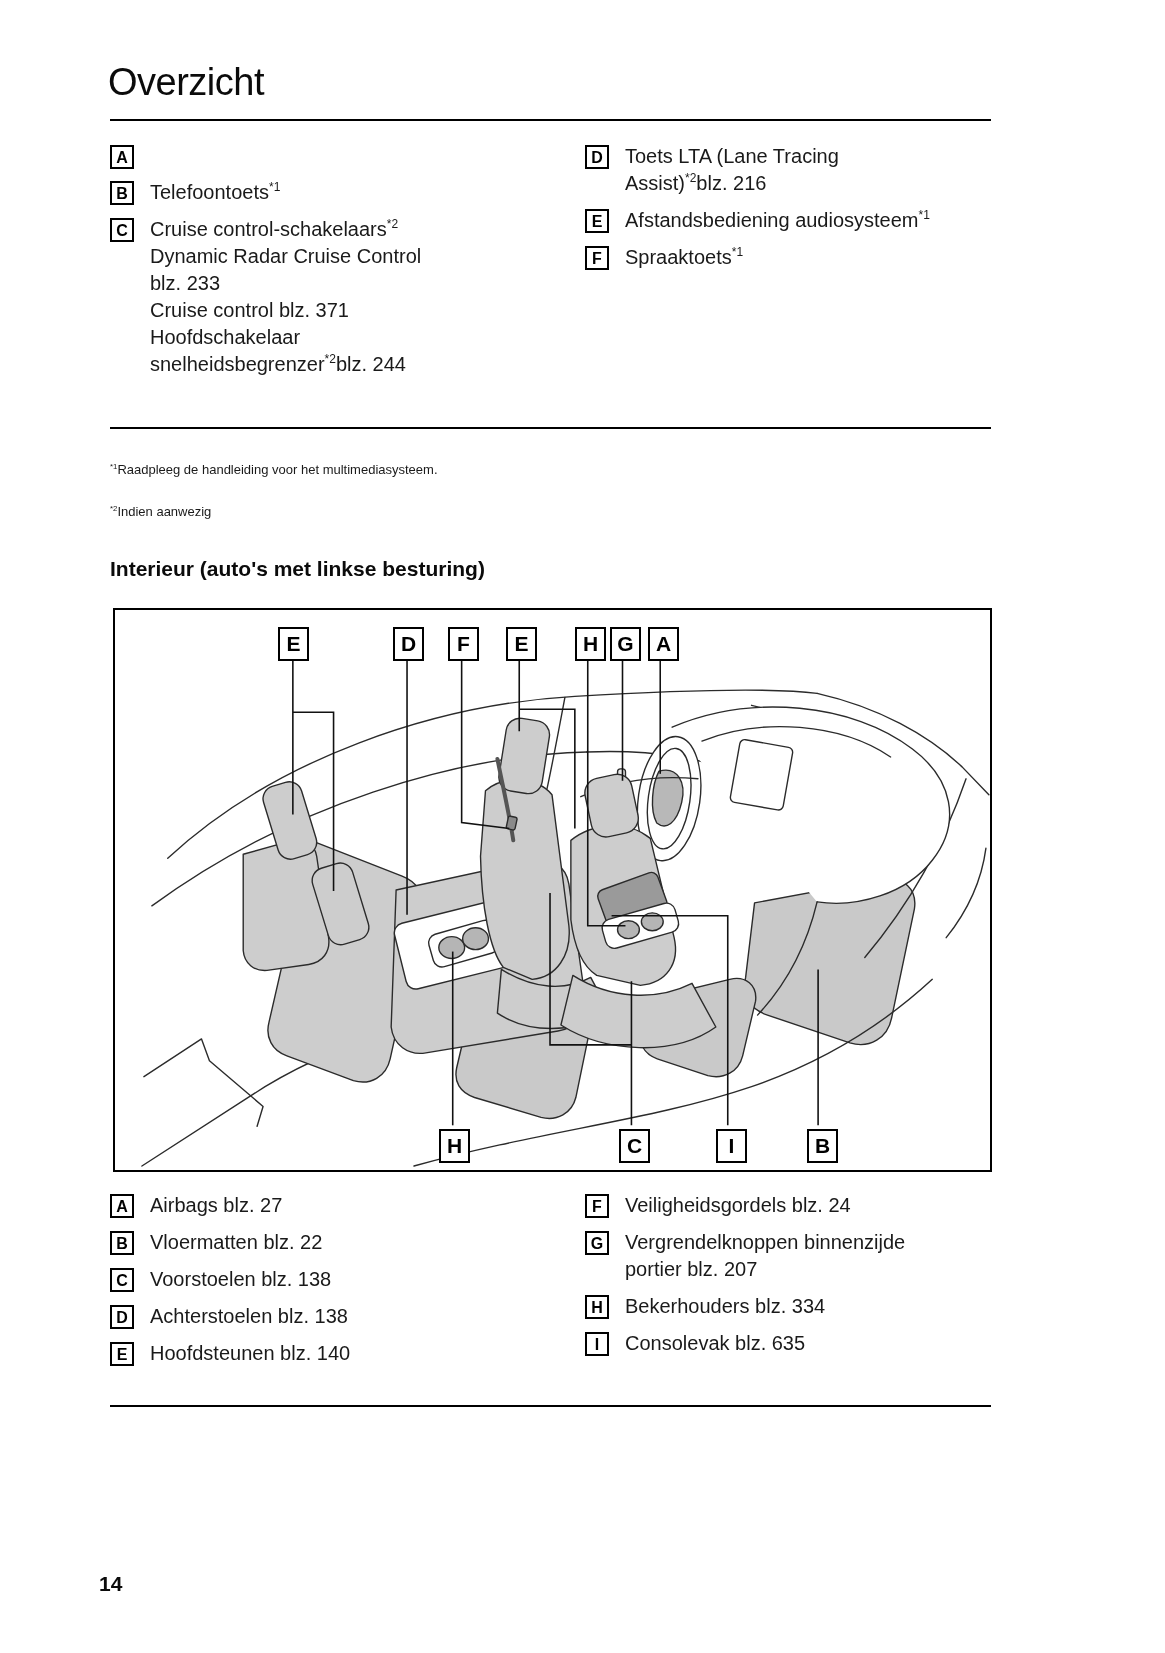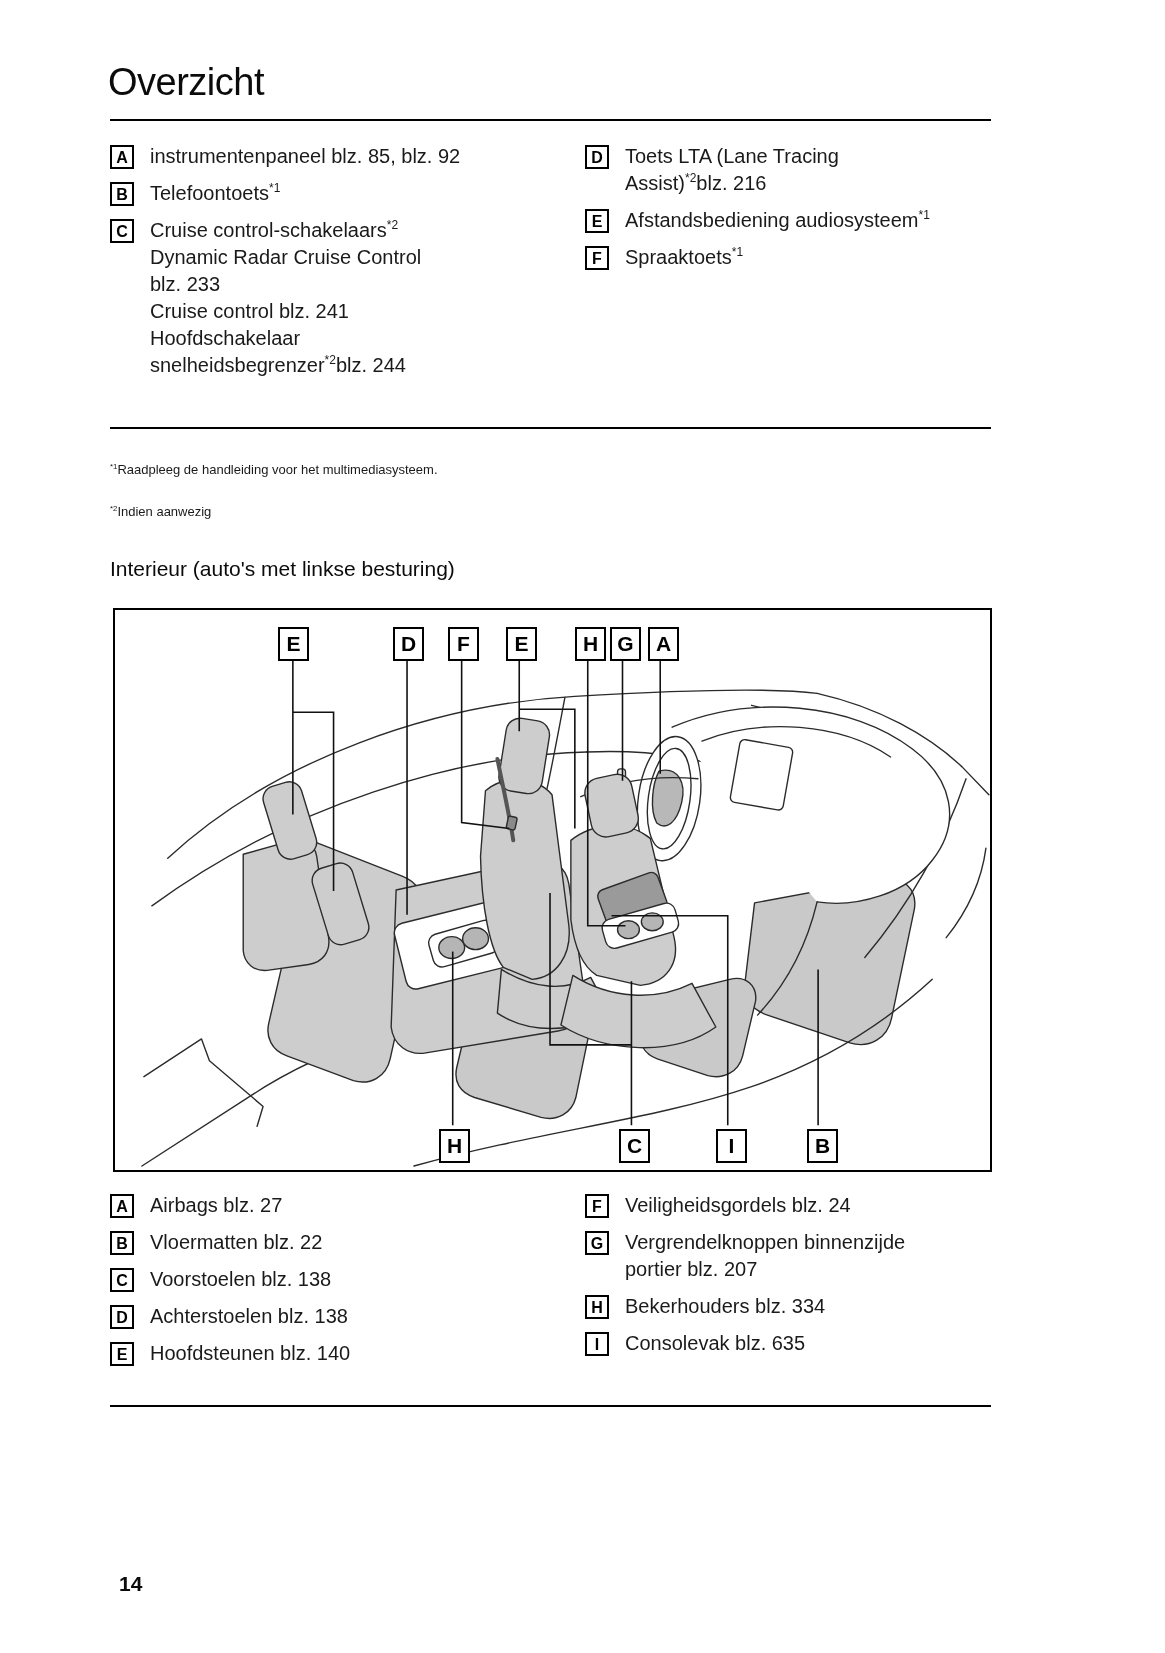--- a/index.html
+++ b/index.html
@@ -9,54 +9,53 @@
   .page-title{left:108px;top:36px;font-size:38px;font-weight:400;letter-spacing:-0.5px;color:#0b0b0b;}
   .hline{left:110px;width:881px;height:2px;background:#000;}
   .legend-col{width:470px;}
   .legend-item{display:flex;gap:16px;margin-bottom:10px;font-size:20px;line-height:27px;color:#1a1a1a;}
   .key-chip{flex:none;width:24px;height:24px;margin-top:2px;border:2px solid #000;
             display:flex;align-items:center;justify-content:center;
             font-weight:700;font-size:16px;color:#000;box-sizing:border-box;}
   .legend-text div{white-space:nowrap;}
   sup{font-size:0.60em;vertical-align:super;line-height:0;}
   .footnote{font-size:13px;line-height:27px;margin-bottom:15px;color:#1a1a1a;}
-  .section-heading{left:110px;top:540px;font-size:21px;font-weight:400;color:#0b0b0b;}
+  .section-heading{left:110px;top:540px;font-size:21px;font-weight:700;color:#0b0b0b;}
   .diagram{left:113px;top:608px;width:879px;height:564px;border:2px solid #000;box-sizing:border-box;background:#fff;}
   .diagram svg{position:absolute;left:0;top:0;}
   .dlabel{position:absolute;width:31px;height:34px;border:2px solid #000;box-sizing:border-box;
           display:flex;align-items:center;justify-content:center;
           font-weight:700;font-size:21px;background:#fff;color:#000;}
-  .page-number{left:119px;top:1572px;font-size:21px;font-weight:700;color:#0b0b0b;}
+  .page-number{left:99px;top:1572px;font-size:21px;font-weight:700;color:#0b0b0b;}
 </style>
 </head>
 <body>
 
 <h1 class="abs page-title">Overzicht</h1>
 <div class="abs hline" style="top:119px;"></div>
 
 <div class="abs legend-col" style="left:110px;top:143px;" id="controls-left">
     <div class="legend-item">
       <span class="key-chip">A</span>
       <div class="legend-text">
-        <div>instrumentenpaneel blz. 85, blz. 92</div>
       </div>
     </div>
     <div class="legend-item">
       <span class="key-chip">B</span>
       <div class="legend-text">
         <div>Telefoontoets<sup>*1</sup></div>
       </div>
     </div>
     <div class="legend-item">
       <span class="key-chip">C</span>
       <div class="legend-text">
         <div>Cruise control-schakelaars<sup>*2</sup></div>
         <div>Dynamic Radar Cruise Control</div>
         <div>blz. 233</div>
-        <div>Cruise control blz. 241</div>
+        <div>Cruise control blz. 371</div>
         <div>Hoofdschakelaar</div>
         <div>snelheidsbegrenzer<sup>*2</sup>blz. 244</div>
       </div>
     </div>
   </div>
 <div class="abs legend-col" style="left:585px;top:143px;width:405px;" id="controls-right">
     <div class="legend-item">
       <span class="key-chip">D</span>
       <div class="legend-text">
         <div>Toets LTA (Lane Tracing</div>

